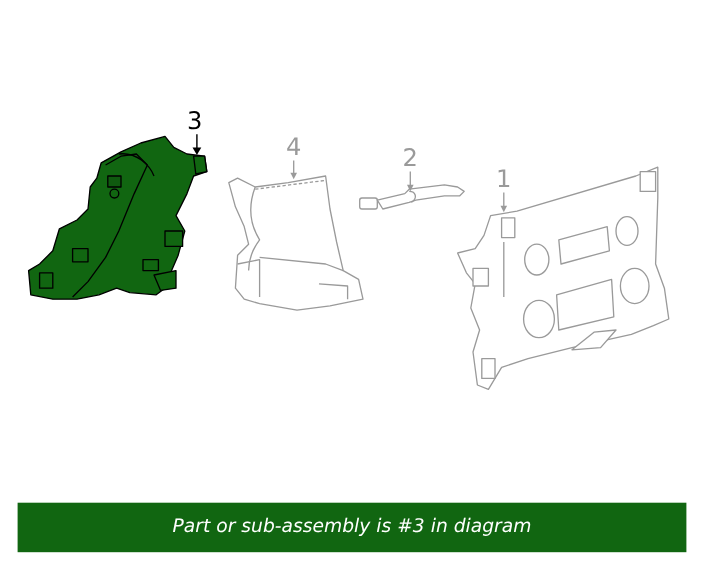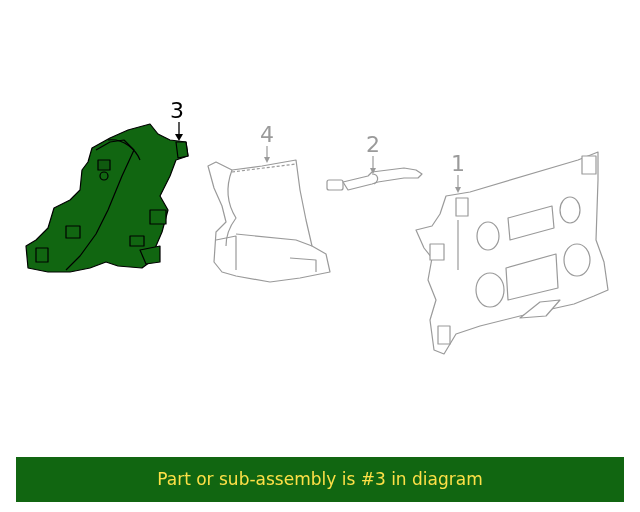--- a/index.html
+++ b/index.html
@@ -3,23 +3,23 @@
 <meta charset="utf-8">
 <style>
   html, body { margin: 0; padding: 0; background: #ffffff; }
   body { width: 640px; height: 512px; position: relative; overflow: hidden;
          font-family: "DejaVu Sans", sans-serif; }
   #diagram { position: absolute; left: 0; top: 0; width: 640px; height: 450px; }
   .callout { position: absolute; font-size: 22px; line-height: 22px; font-family: "DejaVu Sans", sans-serif; }
   .callout.active { color: #000000; }
   .callout.inactive { color: #9a9a9a; }
   #banner { position: absolute; left: 16px; top: 457px; width: 608px; height: 45px;
-            background: #116611; color: #fde047; text-align: center;
+            background: #116611; color: #ffffff; text-align: center;
             font-size: 17px; line-height: 21px; display: flex; flex-direction: column;
-            justify-content: center; }
+            justify-content: center; font-style: italic; }
   #banner div { white-space: nowrap; }
 </style>
 </head>
 <body>
 
 <div id="diagram">
   <svg width="640" height="450" viewBox="0 0 640 450">
 
     <g fill="#116611" stroke="#000" stroke-width="1.2" stroke-linejoin="round">
       <path d="M92,148 L110,138 L128,130 L150,124 L158,134 L170,140 L186,142 L188,156 L176,160 L170,176 L160,196 L168,210 L162,232 L156,246 L150,262 L142,268 L118,266 L106,262 L90,268 L70,272 L48,272 L28,268 L26,246 L36,240 L48,228 L54,208 L70,200 L80,190 L82,170 L88,162 Z"></path>

